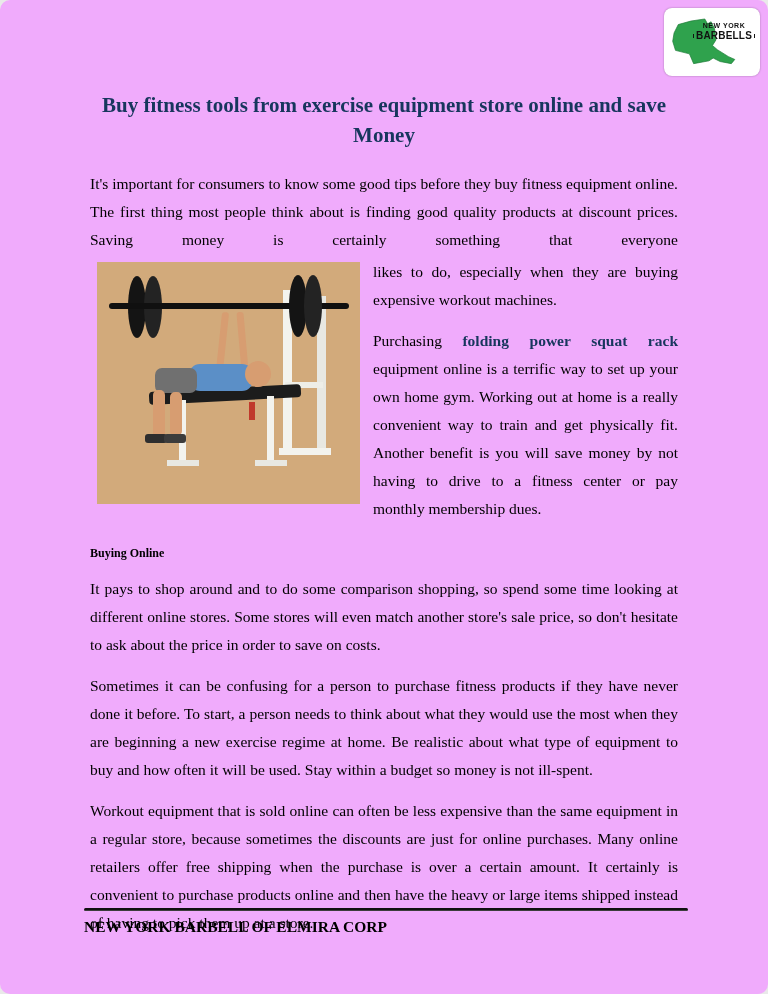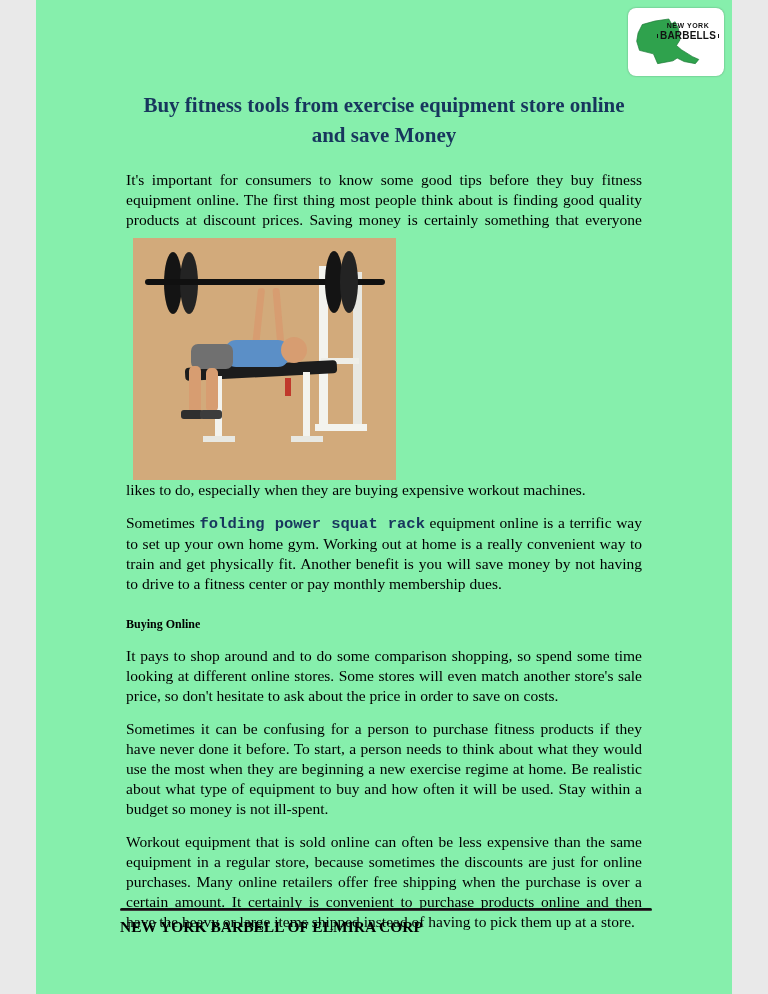--- a/index.html
+++ b/index.html
@@ -1,25 +1,26 @@
 <!DOCTYPE html>
 <html><head>
 <meta charset="utf-8">
 <style>
   * { box-sizing: border-box; }
   html, body { margin: 0; padding: 0; background: #e9e9e9; }
   .page {
     position: relative;
-    width: 696px;
+    width: 768px;
     height: 994px;
     margin: 0 auto;
-    background: #86efac;
+    background: #f0abfc;
     font-family: "Liberation Serif", serif;
     color: #000;
     overflow: hidden;
+    border-radius: 10px;
   }
   
   .logo {
     position: absolute;
     top: 8px;
     right: 8px;
     width: 96px;
     height: 68px;
     background: #ffffff;
     border-radius: 8px;
@@ -47,36 +48,36 @@
     margin: 90px 0 20px;
     font-size: 21px;
     line-height: 30px;
     text-align: center;
     font-weight: bold;
     color: #17365d;
   }
   .para {
     margin: 0 0 13px;
     font-size: 15.5px;
-    line-height: 20px;
+    line-height: 28px;
     text-align: justify;
   }
   .force-justify { text-align-last: justify; margin-bottom: 4px; }
-  .wrap-section { display: flex; margin-bottom: 2px; flex-direction: column; }
+  .wrap-section { display: flex; gap: 13px; margin-bottom: 2px; }
   .photo {
     flex: 0 0 auto;
     width: 263px;
     height: 242px;
     margin-left: 7px;
     margin-top: 4px;
     background: #d2aa7b;
   }
   .wrap-text { flex: 1; min-width: 0; }
   .wrap-text .para:first-child { margin-bottom: 13px; }
-  .keyword { font-weight: bold; color: #17365d; font-family: Liberation Mono, monospace; }
+  .keyword { font-weight: bold; color: #17365d; }
   h2.subhead {
     margin: 10px 0 14px;
     font-size: 12px;
     font-weight: bold;
     color: #000;
   }
   
   .footer {
     position: absolute;
     left: 84px;
@@ -151,21 +152,21 @@
 
           <rect x="56" y="128" width="12" height="48" rx="5" fill="#d79d71"></rect>
           <rect x="73" y="130" width="12" height="44" rx="5" fill="#d79d71"></rect>
 
           <rect x="48" y="172" width="22" height="9" rx="3" fill="#2e2e2e"></rect>
           <rect x="67" y="172" width="22" height="9" rx="3" fill="#3c3c3c"></rect>
         </svg>
       </div>
       <div class="wrap-text">
         <p class="para">likes to do, especially when they are buying expensive workout machines.</p>
-        <p class="para"><span>Sometimes </span><span class="keyword">folding power squat rack</span><span> equipment online is a terrific way to set up your own home gym. Working out at home is a really convenient way to train and get physically fit. Another benefit is you will save money by not having to drive to a fitness center or pay monthly membership dues.</span></p>
+        <p class="para"><span>Purchasing </span><span class="keyword">folding power squat rack</span><span> equipment online is a terrific way to set up your own home gym. Working out at home is a really convenient way to train and get physically fit. Another benefit is you will save money by not having to drive to a fitness center or pay monthly membership dues.</span></p>
       </div>
     </div>
 
     <h2 class="subhead">Buying Online</h2>
 
     <p class="para">It pays to shop around and to do some comparison shopping, so spend some time looking at different online stores. Some stores will even match another store's sale price, so don't hesitate to ask about the price in order to save on costs.</p>
 
     <p class="para">Sometimes it can be confusing for a person to purchase fitness products if they have never done it before. To start, a person needs to think about what they would use the most when they are beginning a new exercise regime at home. Be realistic about what type of equipment to buy and how often it will be used. Stay within a budget so money is not ill-spent.</p>
 
     <p class="para">Workout equipment that is sold online can often be less expensive than the same equipment in a regular store, because sometimes the discounts are just for online purchases. Many online retailers offer free shipping when the purchase is over a certain amount. It certainly is convenient to purchase products online and then have the heavy or large items shipped instead of having to pick them up at a store.</p>

